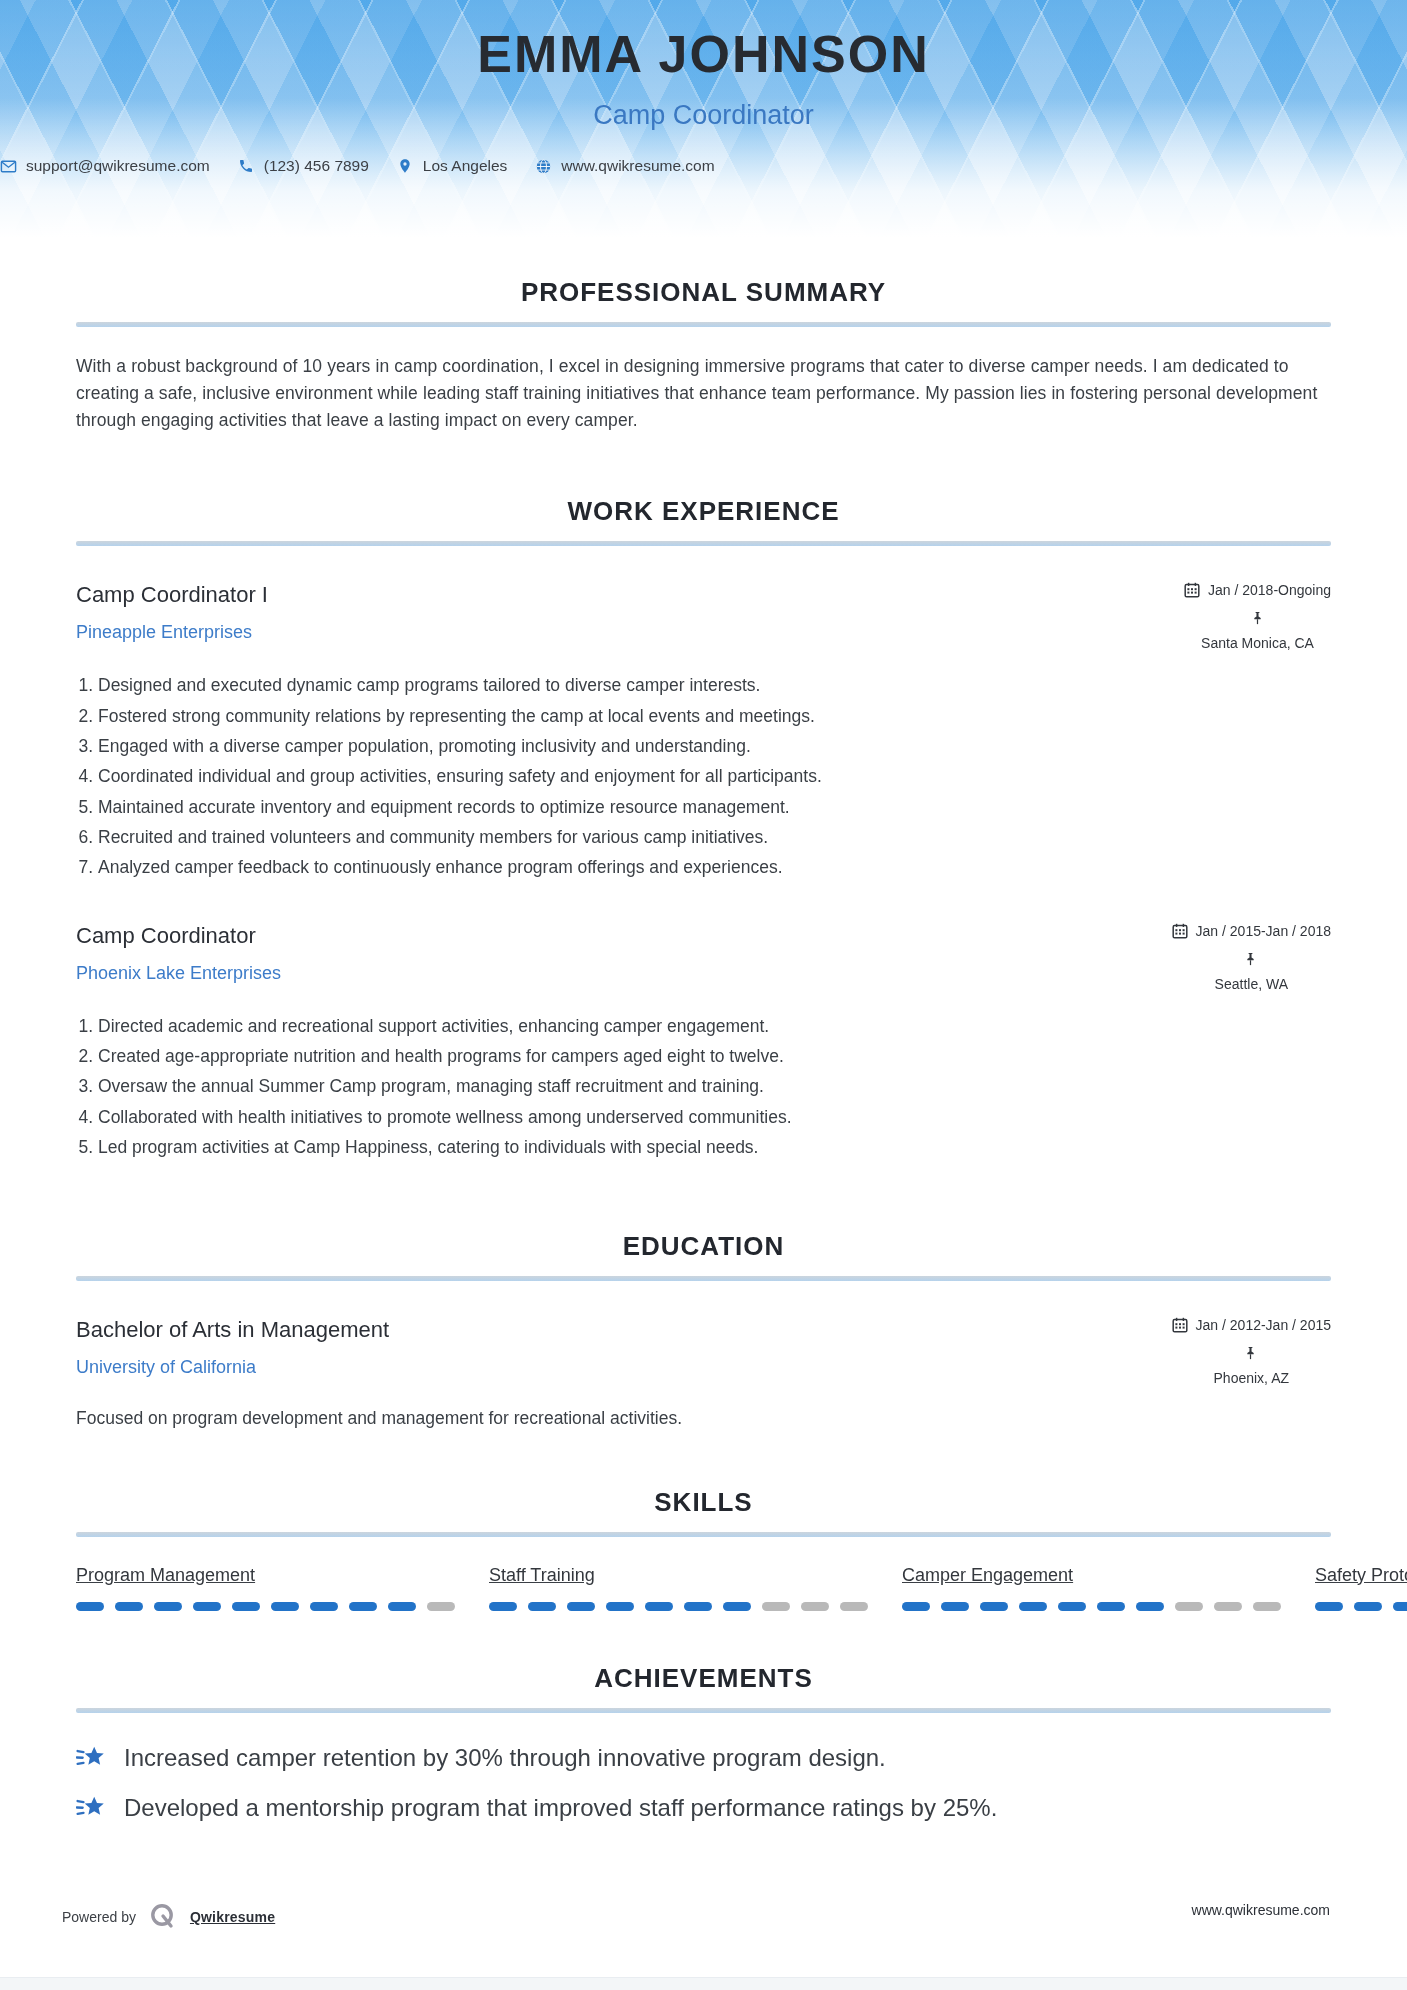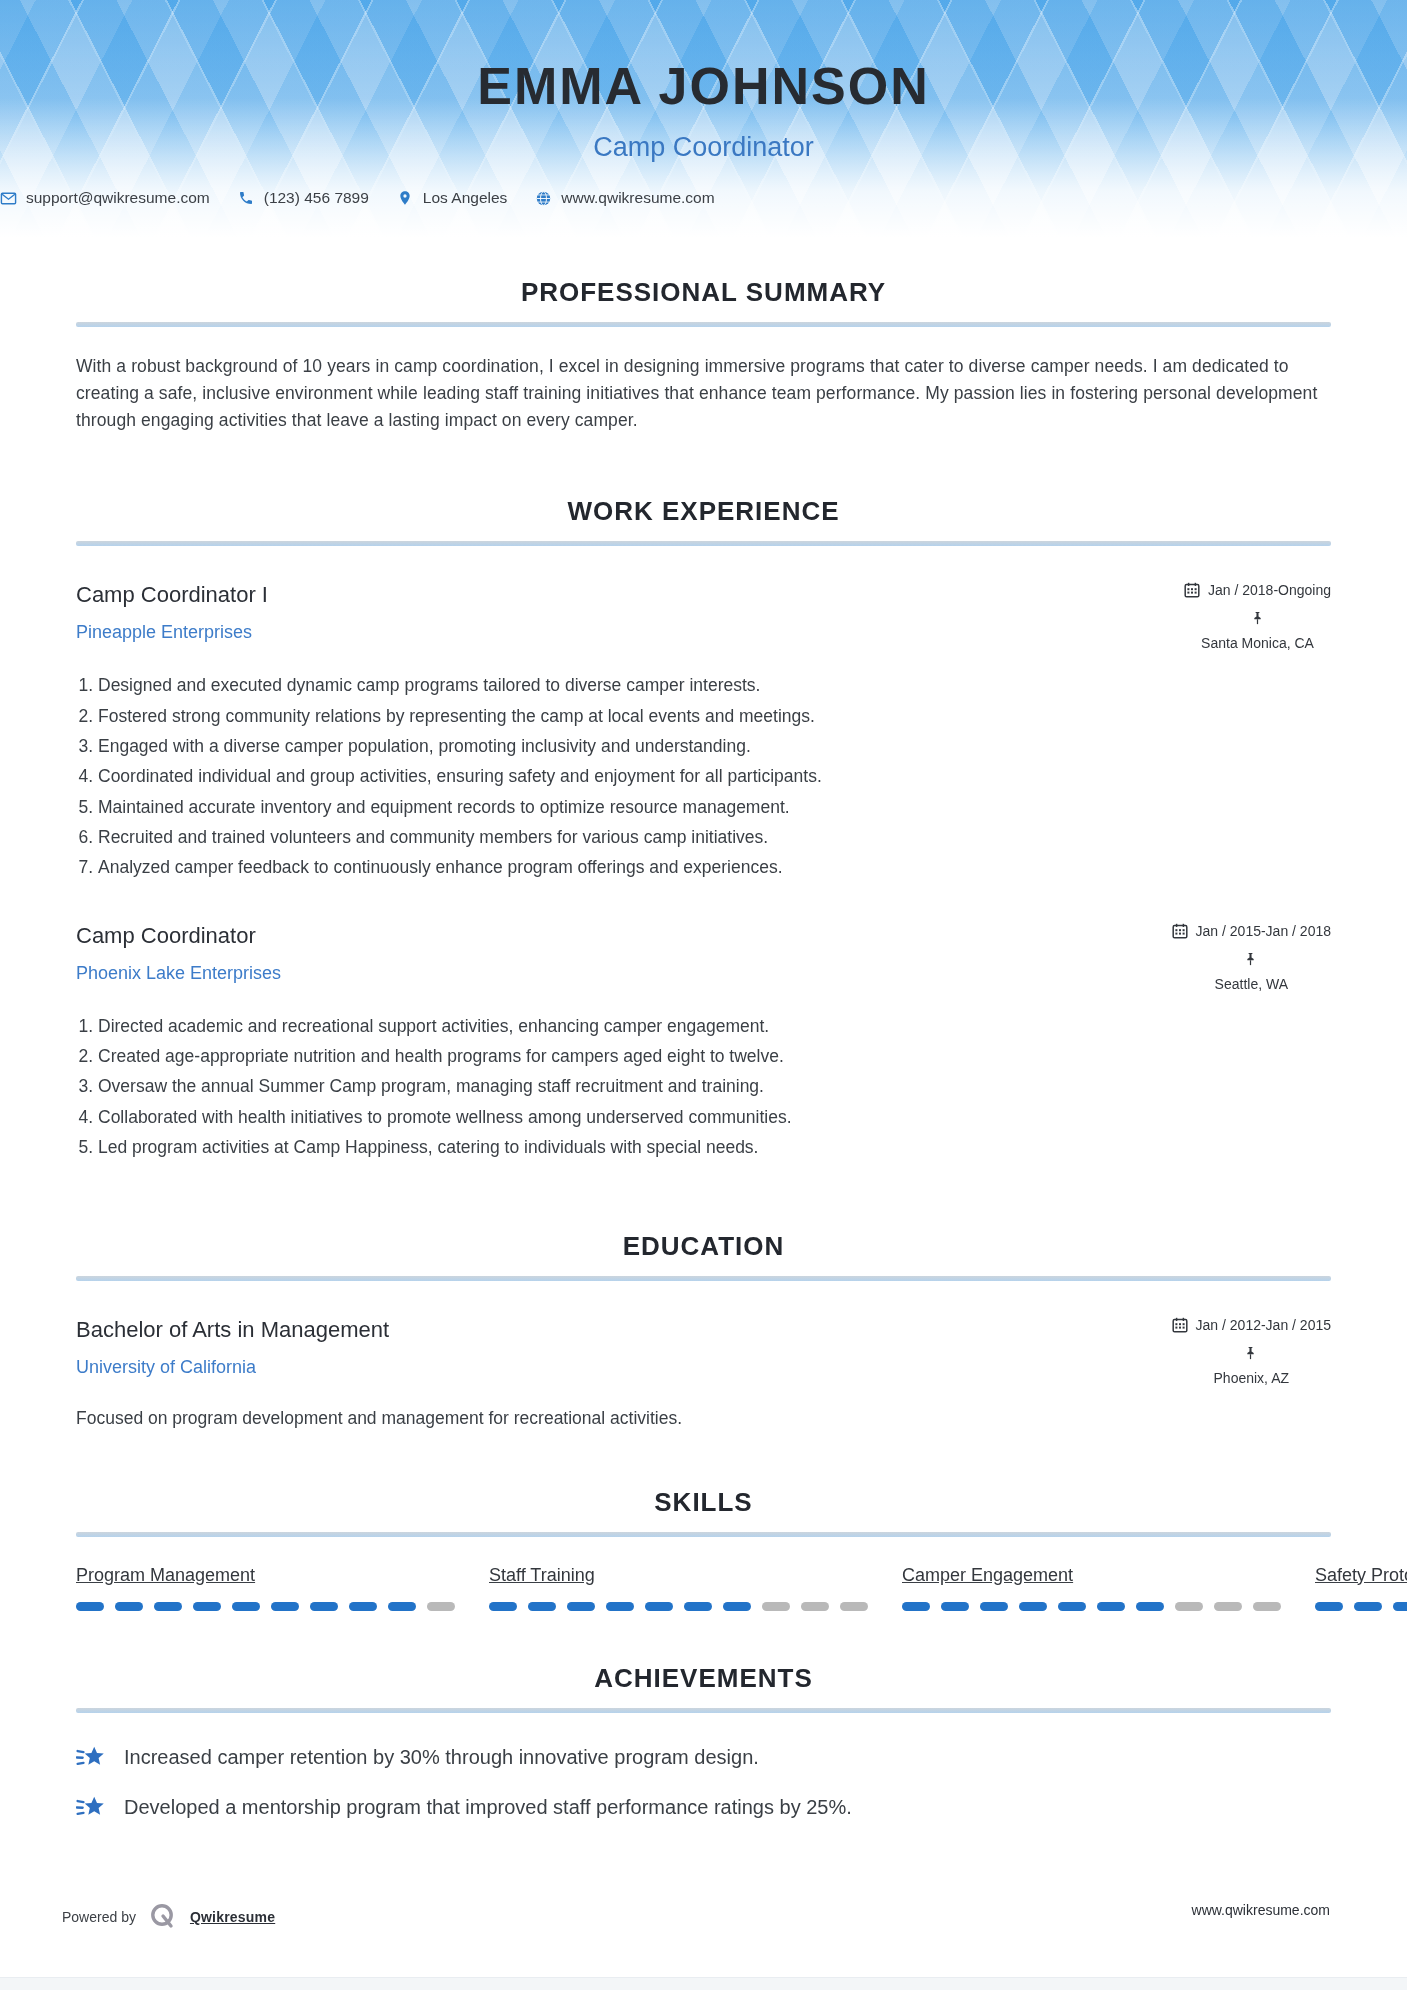--- a/index.html
+++ b/index.html
@@ -16,21 +16,21 @@
     height: 245px; text-align: center; position: relative;
     background:
       linear-gradient(to bottom, rgba(255,255,255,0) 40%, rgba(255,255,255,.85) 78%, #ffffff 97%),
       repeating-linear-gradient(63deg, rgba(255,255,255,.35) 0 2px, rgba(255,255,255,0) 2px 86px),
       repeating-linear-gradient(-63deg, rgba(255,255,255,.35) 0 2px, rgba(255,255,255,0) 2px 86px),
       repeating-linear-gradient(63deg, rgba(96,178,238,.30) 0 43px, rgba(255,255,255,.18) 43px 86px),
       repeating-linear-gradient(-63deg, rgba(96,178,238,.30) 0 43px, rgba(255,255,255,.18) 43px 86px),
       linear-gradient(to bottom, #46a0e6 0%, #7dbcee 45%, #cfe7f9 100%);
   }
   .name {
-    padding-top: 56px; font-size: 52px; font-weight: 800; letter-spacing: 2px;
+    padding-top: 24px; font-size: 52px; font-weight: 800; letter-spacing: 2px;
     color: #272b31;
   }
   .job-headline { margin-top: 16px; font-size: 27px; color: #3a78c2; }
   .contact-row {
     margin-top: 26px; display: flex; align-items: center;
     gap: 14px; font-size: 15.5px; color: #3c4046;
   }
   .contact-item { display: inline-flex; align-items: center; gap: 9px; }
   .contact-item + .contact-item { margin-left: 14px; }
   .cicon { width: 17px; height: 17px; flex: 0 0 auto; display: inline-block; }
@@ -77,21 +77,21 @@
   .skill-name { font-size: 18px; color: #33373d; }
   .skill-bar { margin-top: 16px; display: flex; gap: 11px; }
   .dash { width: 28px; height: 9px; border-radius: 4.5px; display: inline-block; }
   .dash.filled { background: #2273c8; }
   .dash.empty { background: #b9b9b9; }
 
   
   .achv-list { margin-top: 30px; }
   .achv-item { display: flex; align-items: center; gap: 18px; margin-bottom: 20px; }
   .achv-icon { width: 30px; height: 30px; flex: 0 0 auto; }
-  .achv-text { font-size: 20px; color: #3a3f45; }
+  .achv-text { font-size: 24px; color: #3a3f45; }
 
   
   .footer {
     position: absolute; left: 0; right: 15px; bottom: 58px;
     display: flex; justify-content: space-between; 
     padding: 0 62px 0 62px; font-size: 14px; color: #3c4046;
   }
   .footer-left { display: flex; align-items: center; gap: 12px; }
   .brand-link { text-decoration: underline; color: #2b2f36; font-weight: 600; letter-spacing: .2px; }
   .qlogo { width: 30px; height: 30px; }

